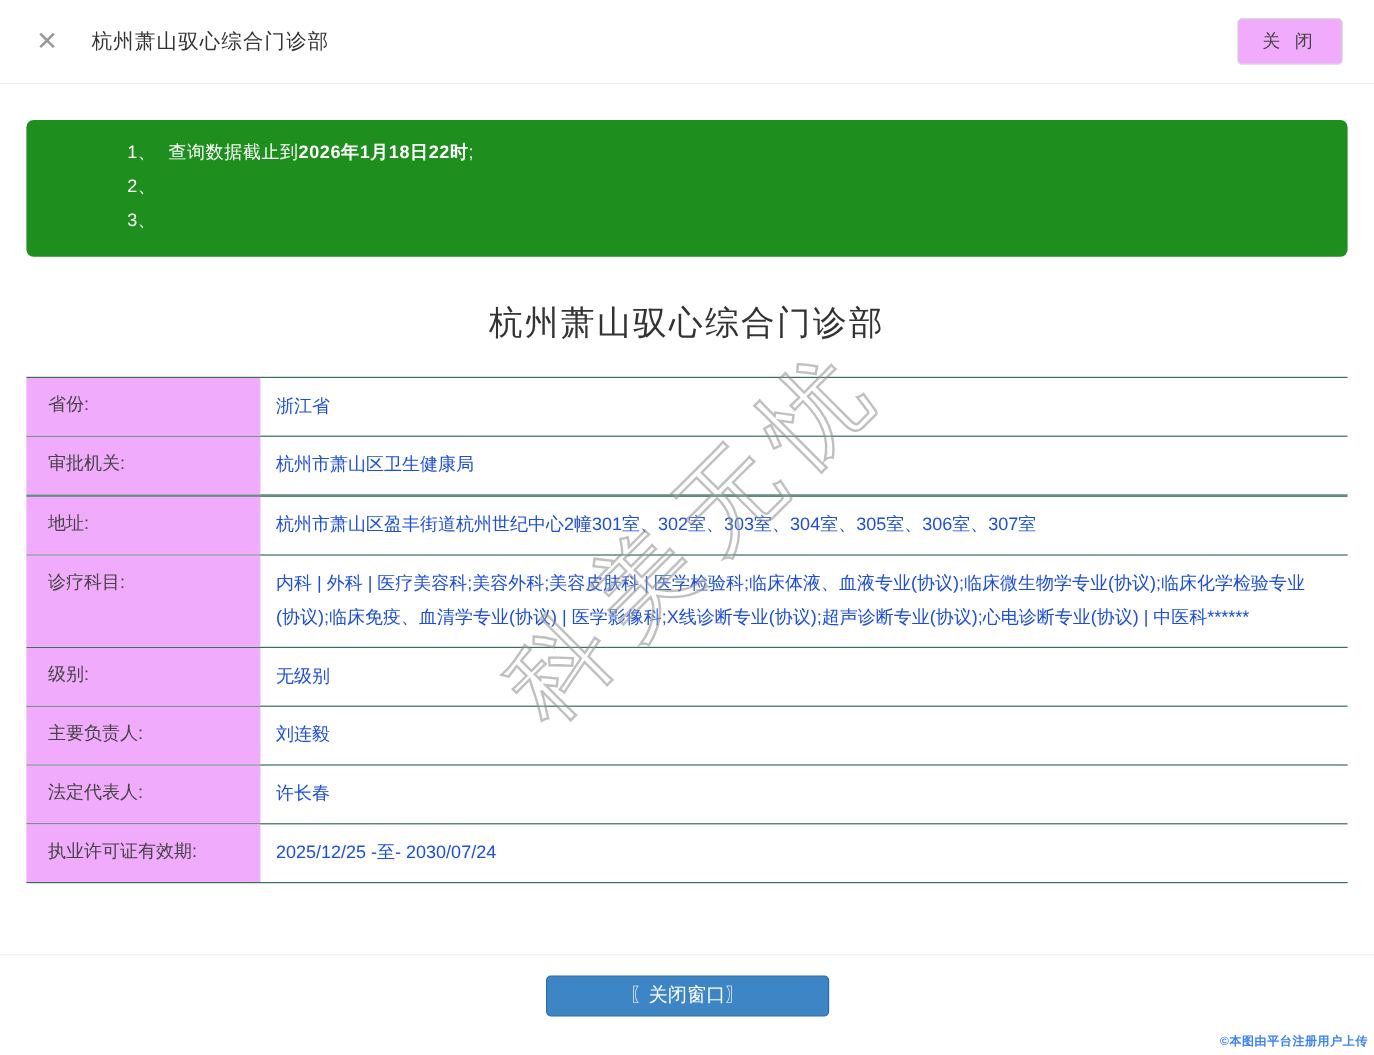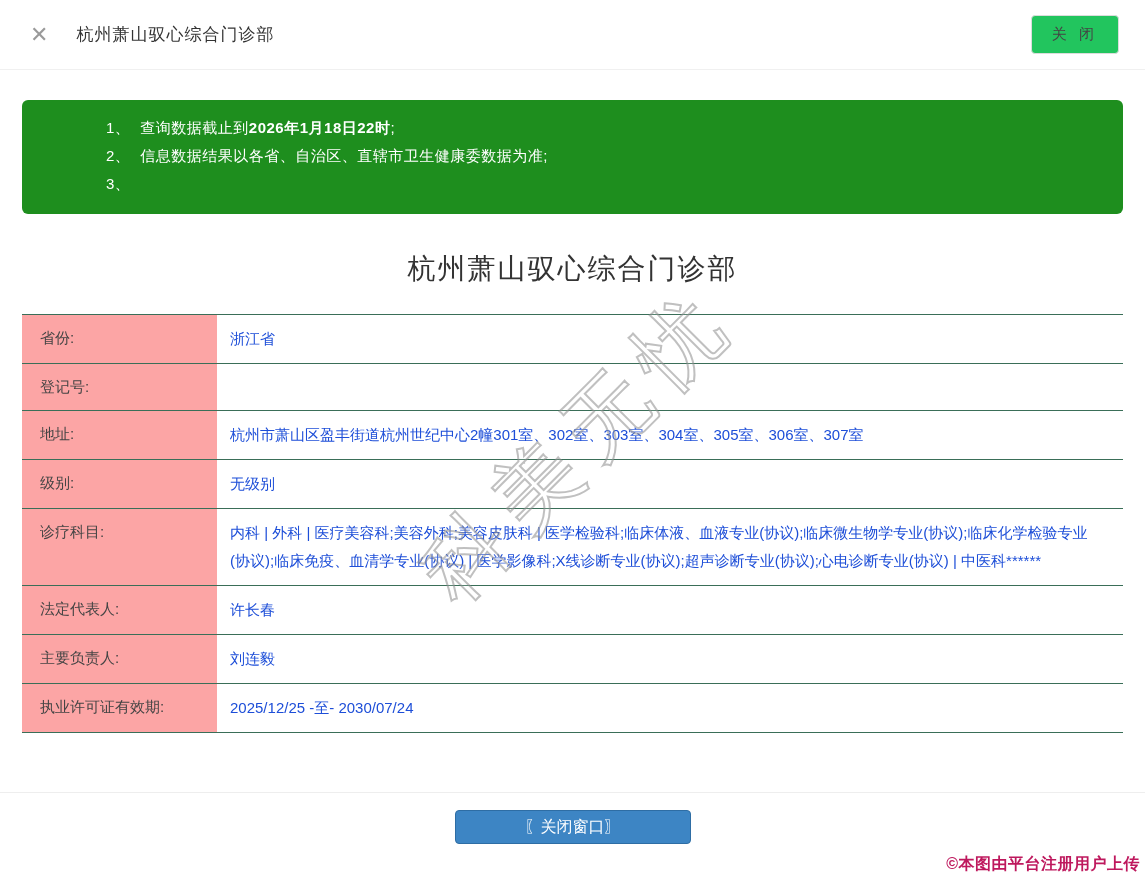--- a/index.html
+++ b/index.html
@@ -27,21 +27,21 @@
     margin-right: 28px;
     font-weight: 400;
   }
   .header-title {
     font-size: 17px;
     color: #333;
     letter-spacing: 1px;
   }
   .header-spacer { flex: 1; }
   .btn-close-top {
-    background: #22c55e;
+    background: #f0abfc;
     border: 1px solid #dcdcdc;
     border-radius: 4px;
     padding: 9px 20px;
     font-size: 15px;
     color: #444;
     letter-spacing: 4px;
     cursor: pointer;
     font-family: inherit;
   }
 
@@ -76,21 +76,21 @@
     margin: 0 22px;
     border-top: 1px solid #3a6e58;
   }
   .info-row {
     display: flex;
     border-bottom: 1px solid #3a6e58;
   }
   .info-label {
     width: 195px;
     flex: 0 0 195px;
-    background: #fca5a5;
+    background: #f0abfc;
     padding: 10px 10px 10px 18px;
     font-size: 15px;
     color: #444;
     line-height: 26px;
   }
   .info-value {
     flex: 1;
     padding: 10px 20px 10px 13px;
     font-size: 15px;
     color: #1d4ed8;
@@ -136,23 +136,23 @@
     color: rgba(255,255,255,0.15);
     -webkit-text-stroke: 2px rgba(140,140,140,0.55);
     pointer-events: none;
     z-index: 5;
     font-weight: 400;
   }
   .wm-corner {
     position: absolute;
     right: 5px;
     bottom: 4px;
-    font-size: 16px;
+    font-size: 10px;
     font-weight: bold;
-    color: #be185d;
+    color: #3b82f6;
     text-shadow: 0 0 2px #fff, 1px 1px 0 #fff, -1px -1px 0 #fff;
     z-index: 6;
     letter-spacing: 0.5px;
   }
 </style>
 </head>
 <body>
 
 <div class="header">
   <span class="close-x">✕</span>
@@ -161,56 +161,58 @@
   <button class="btn-close-top">关 闭</button>
 </div>
 
 <div class="notice" id="notice-box" style="background: rgb(30, 142, 30);">
     <div class="notice-line">
       <span class="notice-num">1、</span>
       <span><span>查询数据截止到</span><b>2026年1月18日22时</b><span>;</span></span>
     </div>
     <div class="notice-line">
       <span class="notice-num">2、</span>
-      <span><span>信息数据结果以各省、自治区、直辖市卫生健康委数据为准;</span></span>
     </div>
     <div class="notice-line">
       <span class="notice-num">3、</span>
     </div>
   </div>
 
 <div class="main-title">杭州萧山驭心综合门诊部</div>
 
 <div class="info-table" id="info-table">
     <div class="info-row">
       <div class="info-label">省份:</div>
       <div class="info-value">浙江省</div>
     </div>
     <div class="info-row">
-      <div class="info-label">登记号:</div>
+      <div class="info-label">审批机关:</div>
+      <div class="info-value">杭州市萧山区卫生健康局</div>
+    </div>
+    <div class="info-row">
     </div>
     <div class="info-row">
       <div class="info-label">地址:</div>
       <div class="info-value">杭州市萧山区盈丰街道杭州世纪中心2幢301室、302室、303室、304室、305室、306室、307室</div>
     </div>
     <div class="info-row">
+      <div class="info-label">诊疗科目:</div>
+      <div class="info-value">内科 | 外科 | 医疗美容科;美容外科;美容皮肤科 | 医学检验科;临床体液、血液专业(协议);临床微生物学专业(协议);临床化学检验专业(协议);临床免疫、血清学专业(协议) | 医学影像科;X线诊断专业(协议);超声诊断专业(协议);心电诊断专业(协议) | 中医科******</div>
+    </div>
+    <div class="info-row">
       <div class="info-label">级别:</div>
       <div class="info-value">无级别</div>
     </div>
     <div class="info-row">
-      <div class="info-label">诊疗科目:</div>
-      <div class="info-value">内科 | 外科 | 医疗美容科;美容外科;美容皮肤科 | 医学检验科;临床体液、血液专业(协议);临床微生物学专业(协议);临床化学检验专业(协议);临床免疫、血清学专业(协议) | 医学影像科;X线诊断专业(协议);超声诊断专业(协议);心电诊断专业(协议) | 中医科******</div>
+      <div class="info-label">主要负责人:</div>
+      <div class="info-value">刘连毅</div>
     </div>
     <div class="info-row">
       <div class="info-label">法定代表人:</div>
       <div class="info-value">许长春</div>
-    </div>
-    <div class="info-row">
-      <div class="info-label">主要负责人:</div>
-      <div class="info-value">刘连毅</div>
     </div>
     <div class="info-row">
       <div class="info-label">执业许可证有效期:</div>
       <div class="info-value">2025/12/25 -至- 2030/07/24</div>
     </div>
   </div>
 
 <div class="footer-divider"></div>
 <div class="footer">
   <button class="btn-close-window">〖关闭窗口〗</button>

